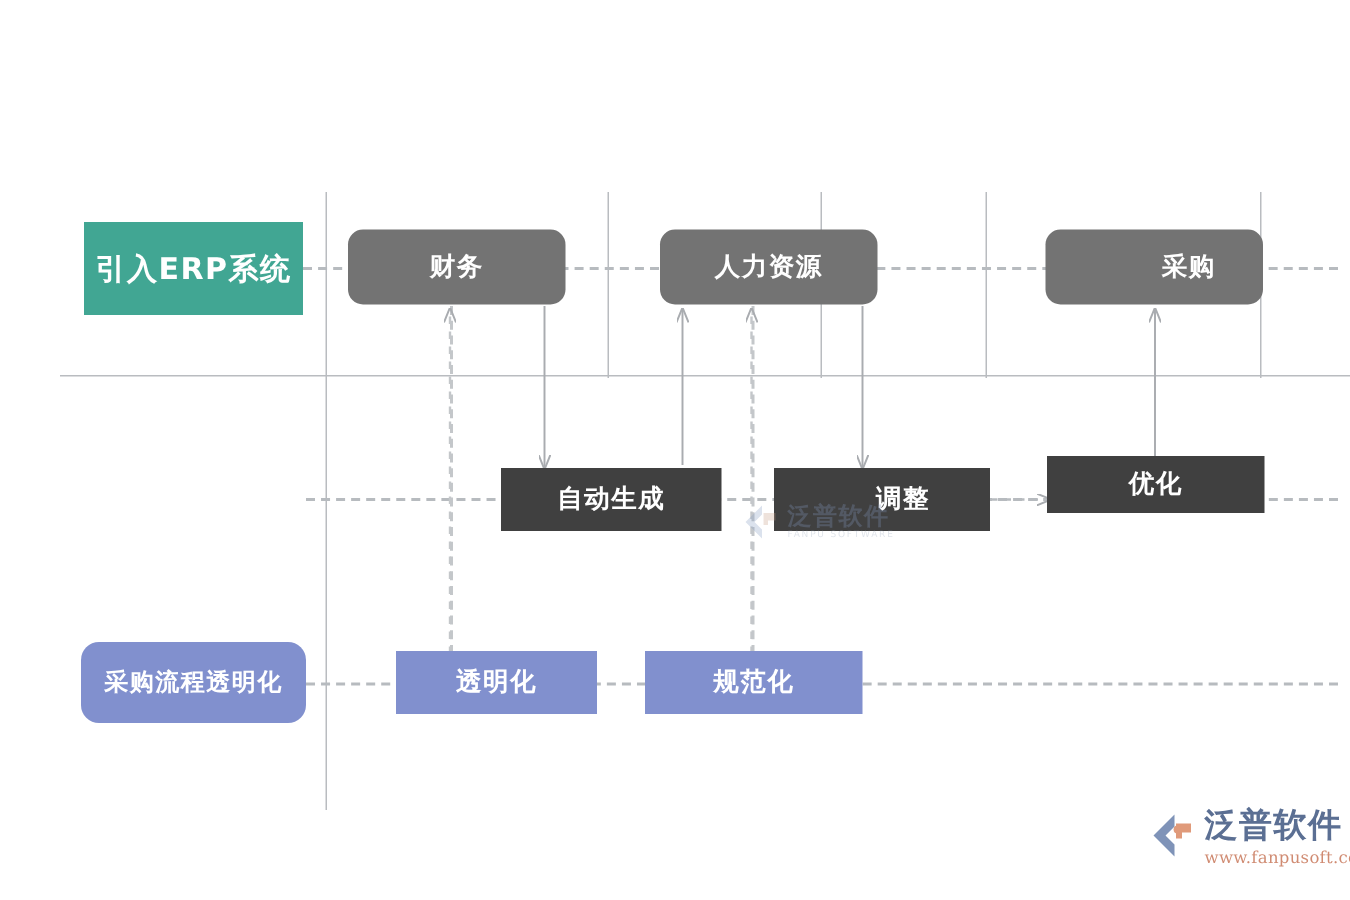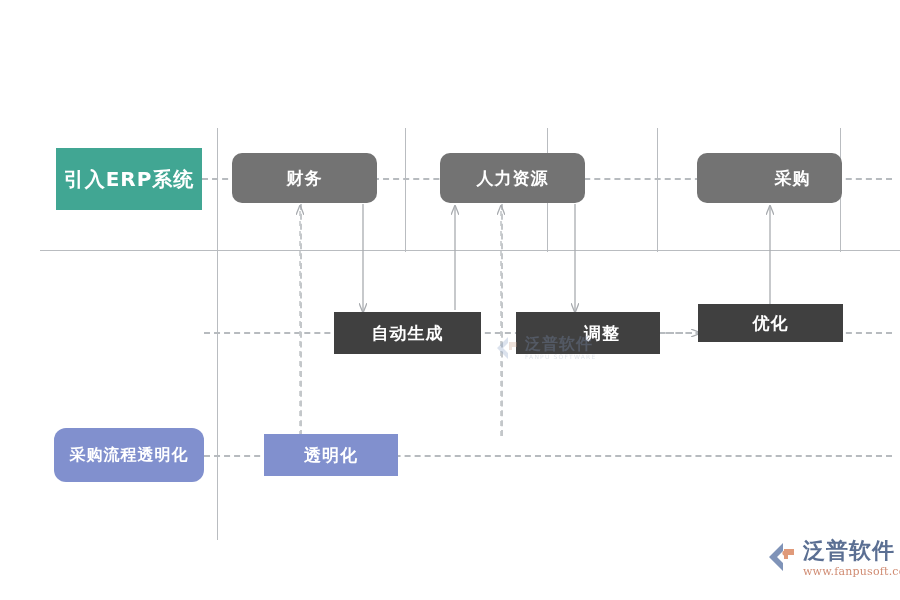--- a/index.html
+++ b/index.html
@@ -208,20 +208,23 @@
   </div>
   <div class="node teal" style="left:516px; top:312px; width:144px; height:42px;padding-left:28px;">
     <span>调整</span>
   </div>
   <div class="node teal" style="left:698px; top:304px; width:145px; height:38px;text-align:center;">
     <span>优化</span>
   </div>
 
   <div class="node purple" style="left:228px; top:434px; width:134px; height:42px;margin-left:36px;">
     <span>透明化</span>
+  </div>
+  <div class="node purple" style="left:430px; top:434px; width:145px; height:42px;">
+    <span>规范化</span>
   </div>
 
   <div id="watermark">
     <svg width="26" height="26" viewBox="0 0 26 26">
       <path d="M13 2 L2 13 L13 24 L13 18 L8 13 L13 8 Z" fill="#8aa0c4"></path>
       <path d="M14 7 L22 7 L22 12 L17 12 L17 15 L14 15 Z" fill="#c9a08a"></path>
     </svg>
     <span class="wm-text">
       <span class="wm-cn">泛普软件</span>
       <span class="wm-en">FANPU SOFTWARE</span>

